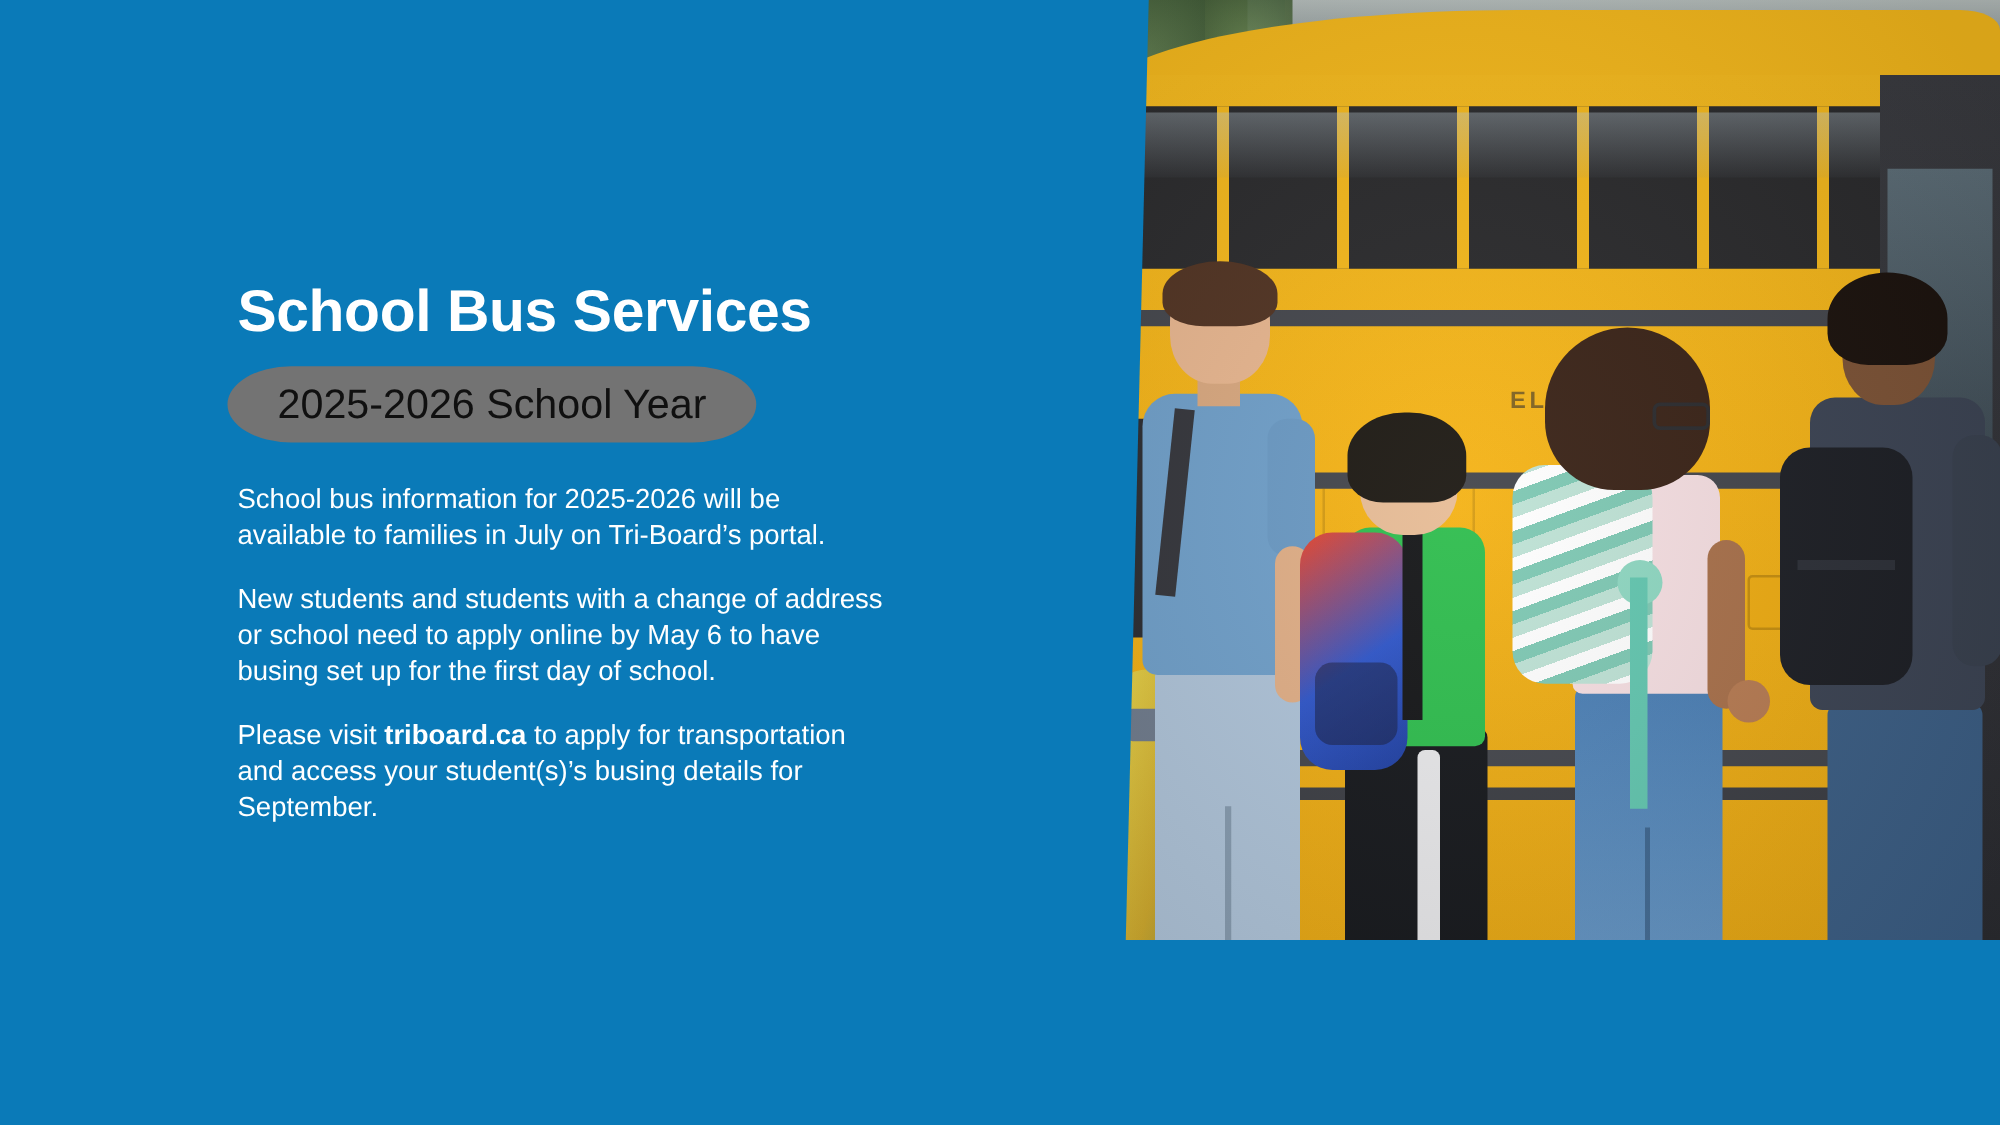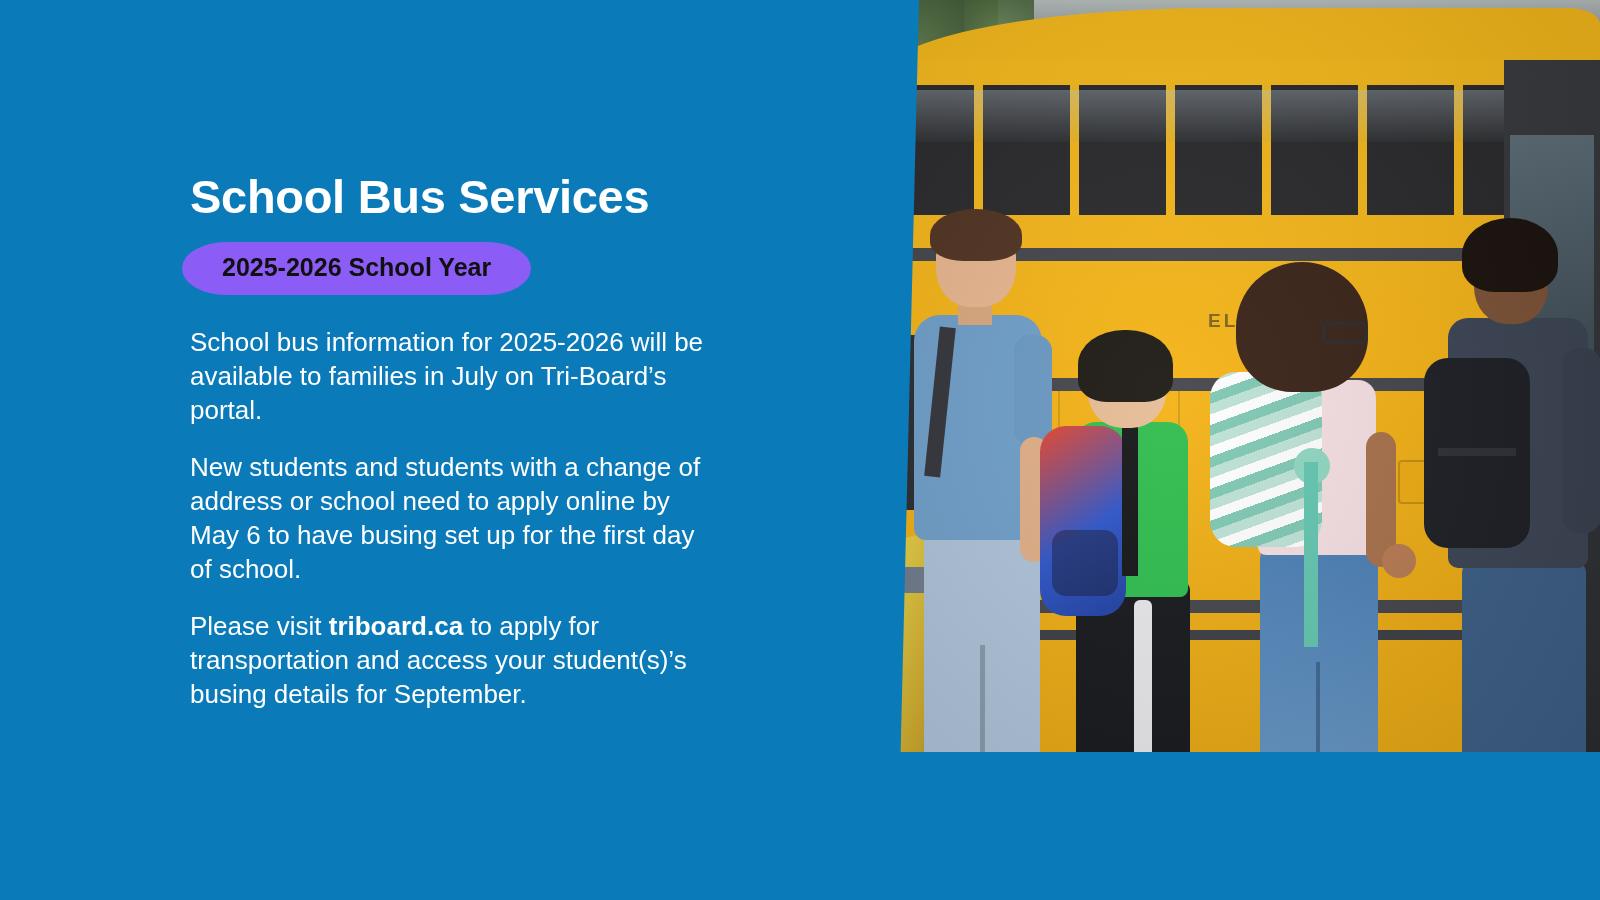--- a/index.html
+++ b/index.html
@@ -45,33 +45,33 @@
     white-space: nowrap;
   }
 
   #subhead-wrap {
     margin: 0 0 30px -8px;
     display: block;
   }
 
   #subhead-pill {
     display: inline-block;
-    background: #8b5cf6;
+    background: #737373;
     color: #101010;
-    font-size: 25px;
-    font-weight: bold;
+    font-size: 33px;
+    font-weight: normal;
     padding: 13px 40px 15px 40px;
     border-radius: 200px / 120px;
     line-height: 1.0;
     white-space: nowrap;
   }
 
   .body-para {
     color: #ffffff;
-    font-size: 26px;
+    font-size: 22px;
     line-height: 1.32;
     margin: 0 0 22px 0;
     max-width: 530px;
     font-weight: 400;
   }
 
   .body-para:last-child {
     margin-bottom: 16px;
   }
 

